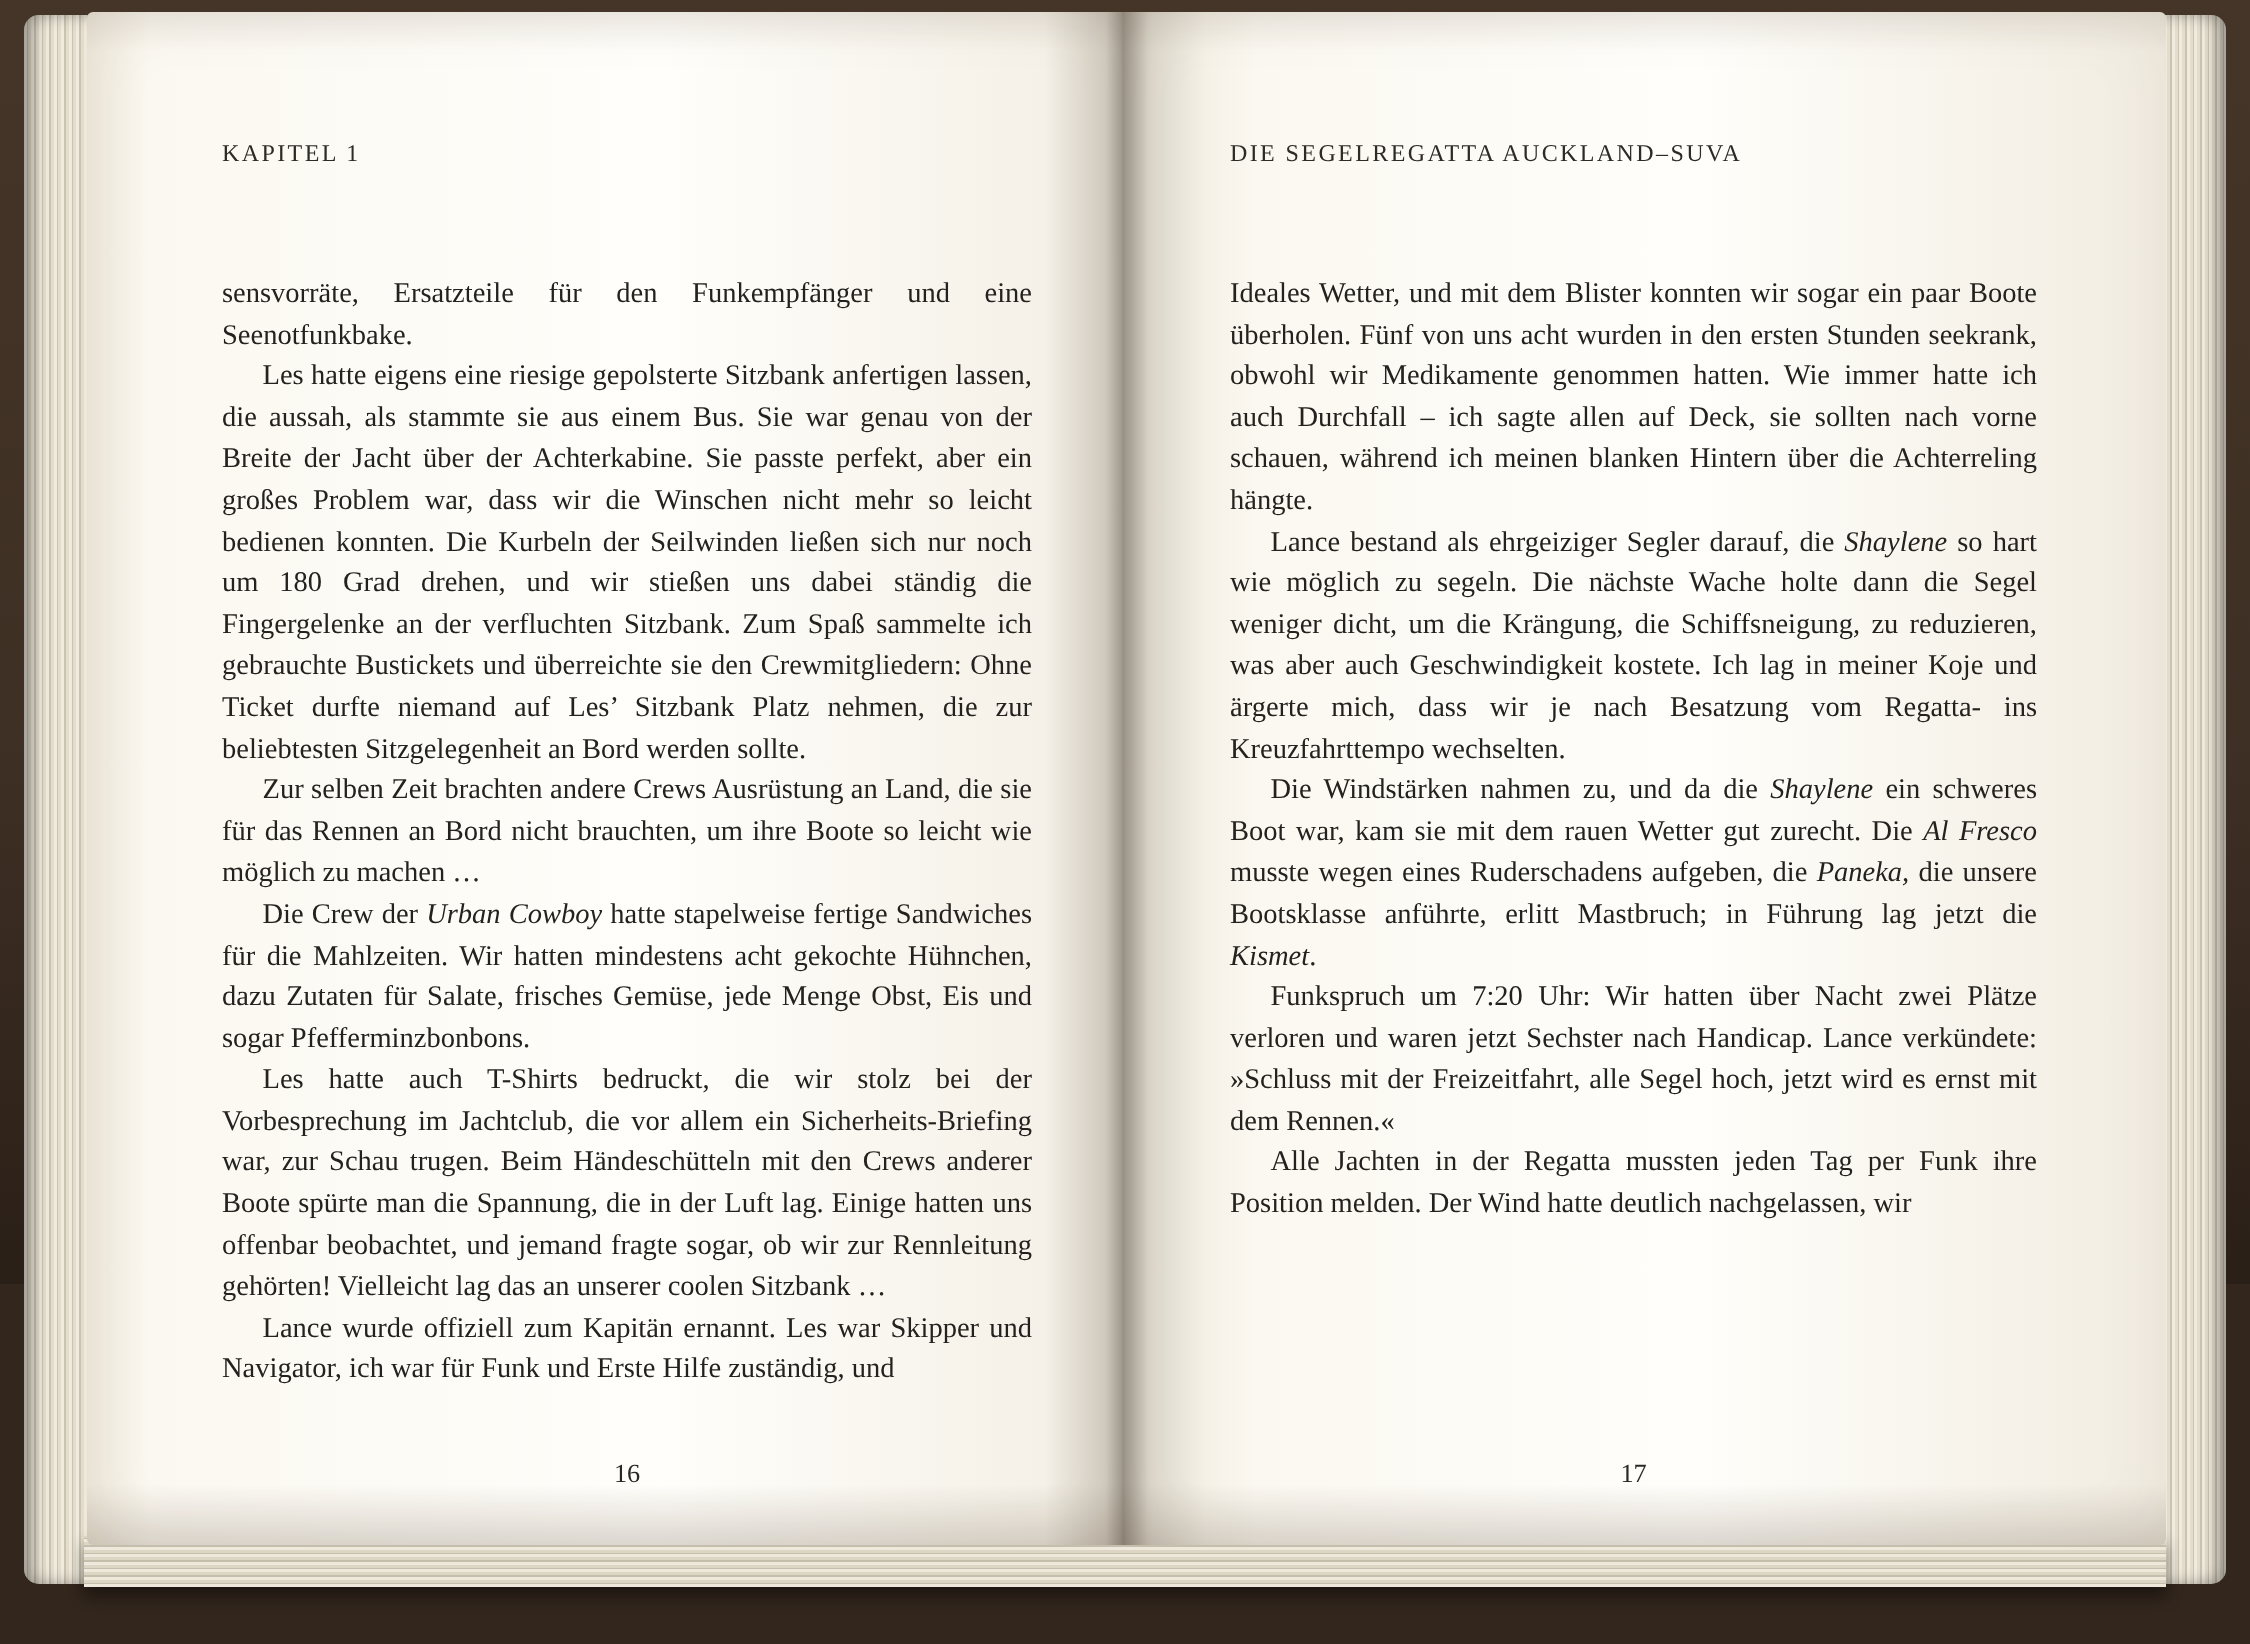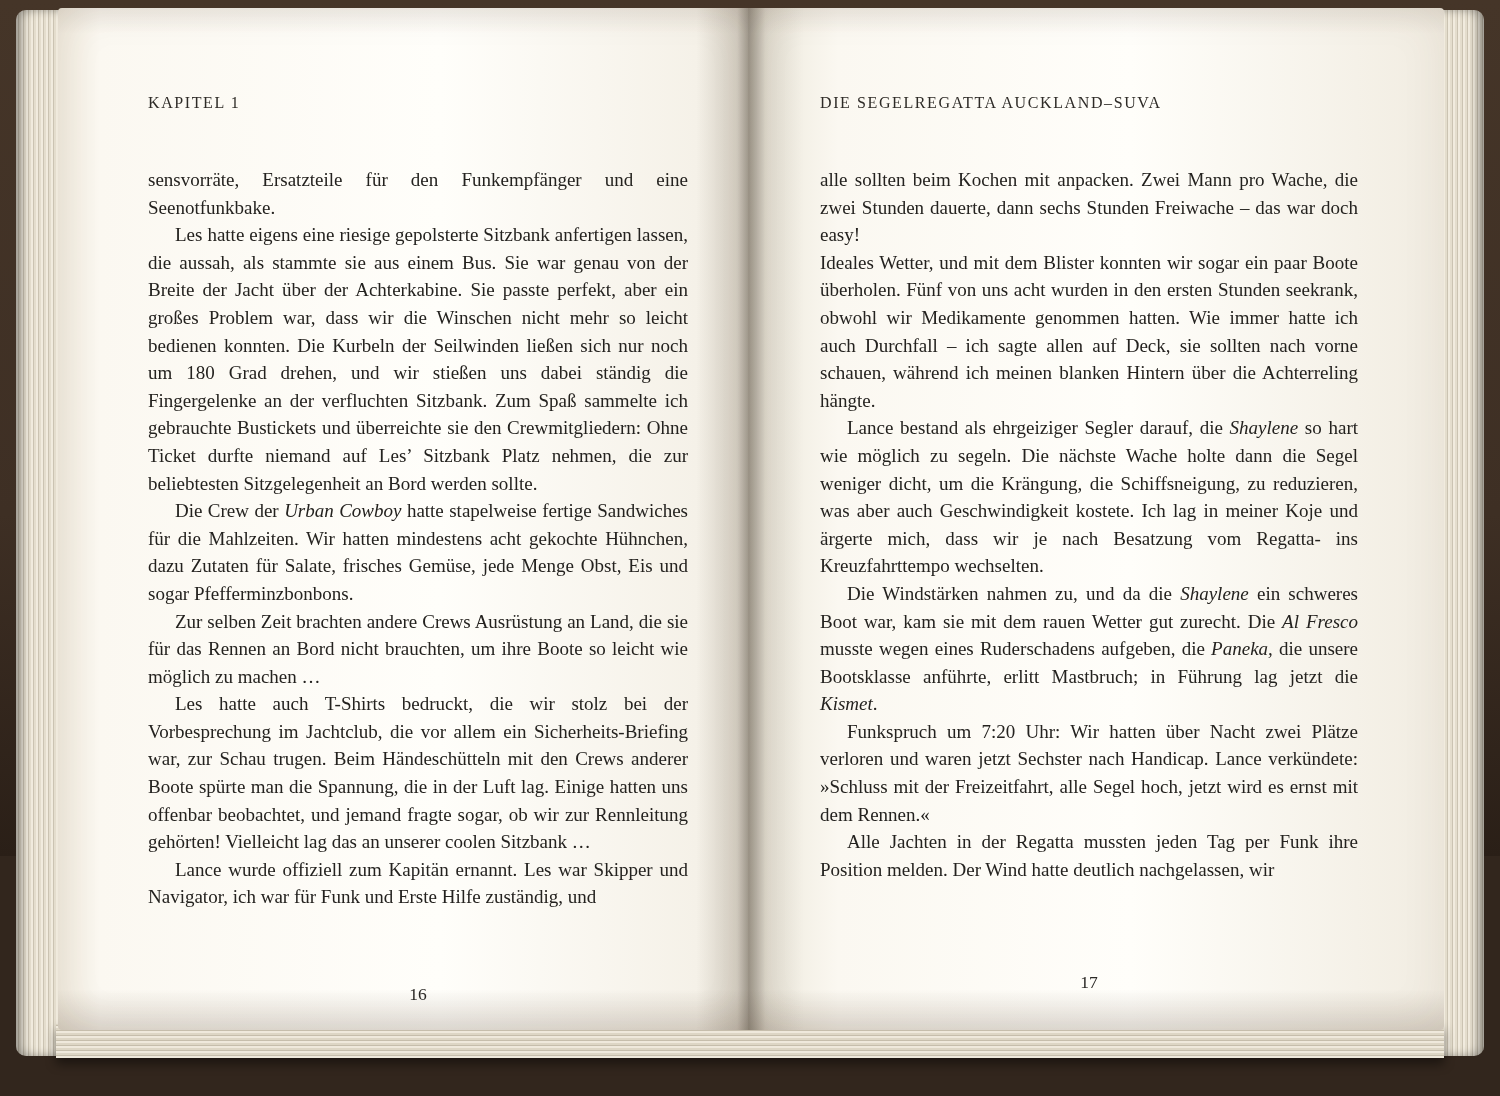--- a/index.html
+++ b/index.html
@@ -75,70 +75,69 @@
   }
   
   .running-head {
     position: absolute; top: 86px;
     font-size: 16px; letter-spacing: 1.6px;
     color: #2e2b27;
   }
   .head-left  { left: 90px; width: 540px; text-align: left; }
   .head-right { left: 72px; width: 538px; text-align: left; }
   .body-text {
-    position: absolute; top: 158px;
+    position: absolute; top: 174px;
     font-size: 19px; line-height: 27.6px;
     text-align: justify; color: #24221f;
     hyphens: auto;
   }
   .text-left  { left: 90px; width: 540px; }
   .text-right { left: 72px; width: 538px; }
   .para { margin: 0; }
   .para.indent { text-indent: 27px; }
   .em { font-style: italic; }
   .subheading {
     font-family: "Liberation Sans", "DejaVu Sans", sans-serif;
     font-weight: 700; font-size: 16.5px; letter-spacing: 0.4px;
     color: #1c1b19;
     margin: 22px 0 8px 0;
     text-align: left;
   }
   .page-number {
     position: absolute; top: 964px;
     font-size: 17.5px; color: #2a2825; text-align: center;
   }
-  .num-left  { left: 90px; width: 540px; margin-top: 12px; }
+  .num-left  { left: 90px; width: 540px; }
   .num-right { left: 72px; width: 538px; }
 </style>
 </head>
 <body>
 
 <div class="scene">
 
   <div class="stack stack-left"></div>
   <div class="stack stack-right"></div>
   <div class="stack stack-bottom"></div>
 
   <div class="page page-left">
     <div class="running-head head-left">KAPITEL 1</div>
     <div class="body-text text-left">
         <p class="para"><span>sensvorräte, Ersatzteile für den Funkempfänger und eine Seenotfunkbake.</span></p>
         <p class="para indent"><span>Les hatte eigens eine riesige gepolsterte Sitzbank anfertigen lassen, die aussah, als stammte sie aus einem Bus. Sie war genau von der Breite der Jacht über der Achterkabine. Sie passte perfekt, aber ein großes Problem war, dass wir die Winschen nicht mehr so leicht bedienen konnten. Die Kurbeln der Seilwinden ließen sich nur noch um 180 Grad drehen, und wir stießen uns dabei ständig die Fingergelenke an der verfluchten Sitzbank. Zum Spaß sammelte ich gebrauchte Bustickets und überreichte sie den Crewmitgliedern: Ohne Ticket durfte niemand auf Les’ Sitzbank Platz nehmen, die zur beliebtesten Sitzgelegenheit an Bord werden sollte.</span></p>
+        <p class="para indent"><span>Zur selben Zeit brachten andere Crews Ausrüstung an Land, die sie für das Rennen an Bord nicht brauchten, um ihre Boote so leicht wie möglich zu machen …</span></p>
         <p class="para indent"><span>Die Crew der </span><span class="em">Urban Cowboy</span><span> hatte stapelweise fertige Sandwiches für die Mahlzeiten. Wir hatten mindestens acht gekochte Hühnchen, dazu Zutaten für Salate, frisches Gemüse, jede Menge Obst, Eis und sogar Pfefferminzbonbons.</span></p>
-        <p class="para indent"><span>Zur selben Zeit brachten andere Crews Ausrüstung an Land, die sie für das Rennen an Bord nicht brauchten, um ihre Boote so leicht wie möglich zu machen …</span></p>
         <p class="para indent"><span>Les hatte auch T-Shirts bedruckt, die wir stolz bei der Vorbesprechung im Jachtclub, die vor allem ein Sicherheits-Briefing war, zur Schau trugen. Beim Händeschütteln mit den Crews anderer Boote spürte man die Spannung, die in der Luft lag. Einige hatten uns offenbar beobachtet, und jemand fragte sogar, ob wir zur Rennleitung gehörten! Vielleicht lag das an unserer coolen Sitzbank …</span></p>
         <p class="para indent"><span>Lance wurde offiziell zum Kapitän ernannt. Les war Skipper und Navigator, ich war für Funk und Erste Hilfe zuständig, und</span></p>
       </div>
     <div class="page-number num-left">16</div>
   </div>
 
   <div class="page page-right">
     <div class="running-head head-right">DIE SEGELREGATTA AUCKLAND–SUVA</div>
     <div class="body-text text-right">
-        <p class="para"><span>alle sollten beim Kochen mit anpacken. Zwei Mann pro Wache, die zwei Stunden dauerte, dann sechs Stunden Freiwache – das war doch easy!</span></p>
         <p class="para"><span>Ideales Wetter, und mit dem Blister konnten wir sogar ein paar Boote überholen. Fünf von uns acht wurden in den ersten Stunden seekrank, obwohl wir Medikamente genommen hatten. Wie immer hatte ich auch Durchfall – ich sagte allen auf Deck, sie sollten nach vorne schauen, während ich meinen blanken Hintern über die Achterreling hängte.</span></p>
         <p class="para indent"><span>Lance bestand als ehrgeiziger Segler darauf, die </span><span class="em">Shaylene</span><span> so hart wie möglich zu segeln. Die nächste Wache holte dann die Segel weniger dicht, um die Krängung, die Schiffsneigung, zu reduzieren, was aber auch Geschwindigkeit kostete. Ich lag in meiner Koje und ärgerte mich, dass wir je nach Besatzung vom Regatta- ins Kreuzfahrttempo wechselten.</span></p>
         <p class="para indent"><span>Die Windstärken nahmen zu, und da die </span><span class="em">Shaylene</span><span> ein schweres Boot war, kam sie mit dem rauen Wetter gut zurecht. Die </span><span class="em">Al Fresco</span><span> musste wegen eines Ruderschadens aufgeben, die </span><span class="em">Paneka,</span><span> die unsere Bootsklasse anführte, erlitt Mastbruch; in Führung lag jetzt die </span><span class="em">Kismet</span><span>.</span></p>
         <p class="para indent"><span>Funkspruch um 7:20 Uhr: Wir hatten über Nacht zwei Plätze verloren und waren jetzt Sechster nach Handicap. Lance verkündete: »Schluss mit der Freizeitfahrt, alle Segel hoch, jetzt wird es ernst mit dem Rennen.«</span></p>
         <p class="para indent"><span>Alle Jachten in der Regatta mussten jeden Tag per Funk ihre Position melden. Der Wind hatte deutlich nachgelassen, wir</span></p>
       </div>
     <div class="page-number num-right">17</div>
   </div>
 
   <div class="spine-shadow"></div>

